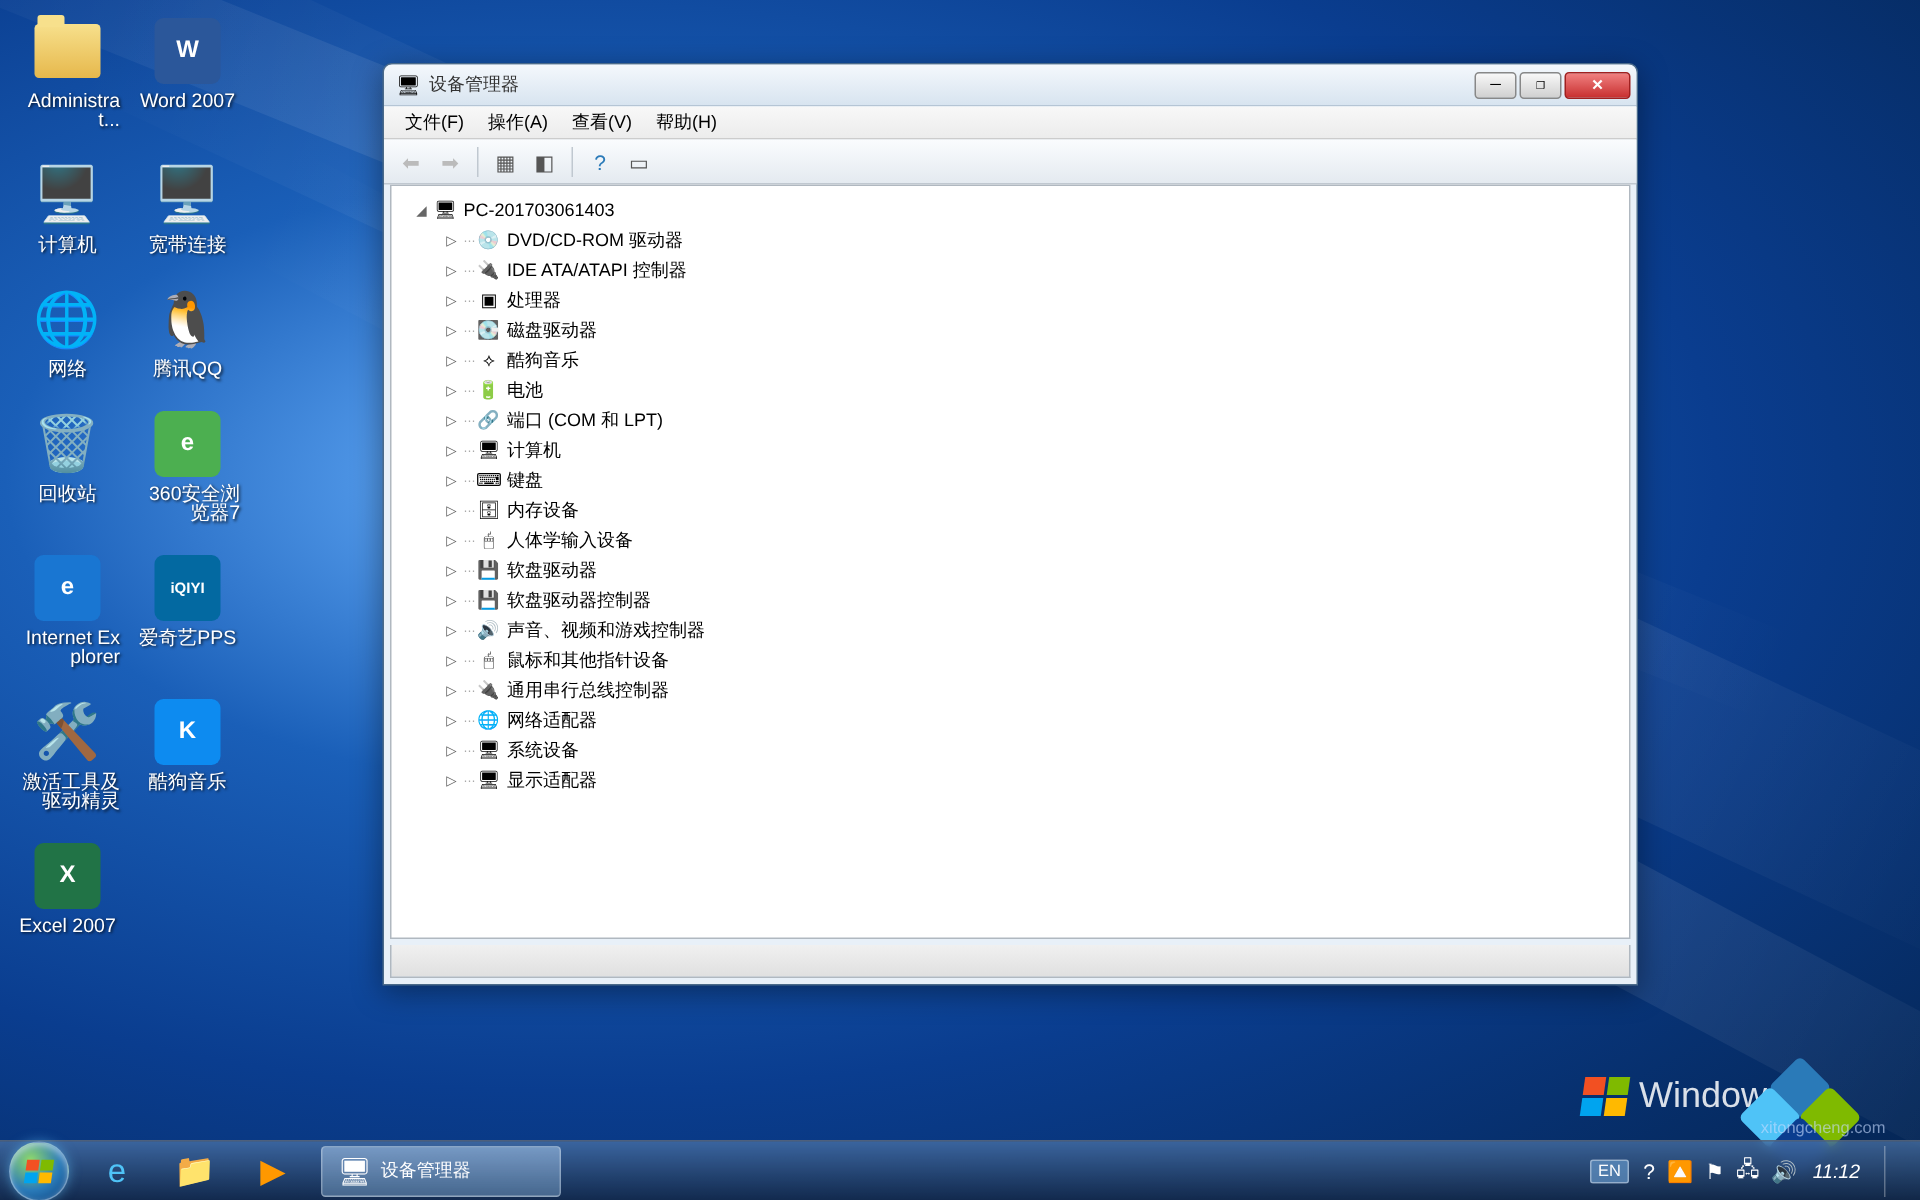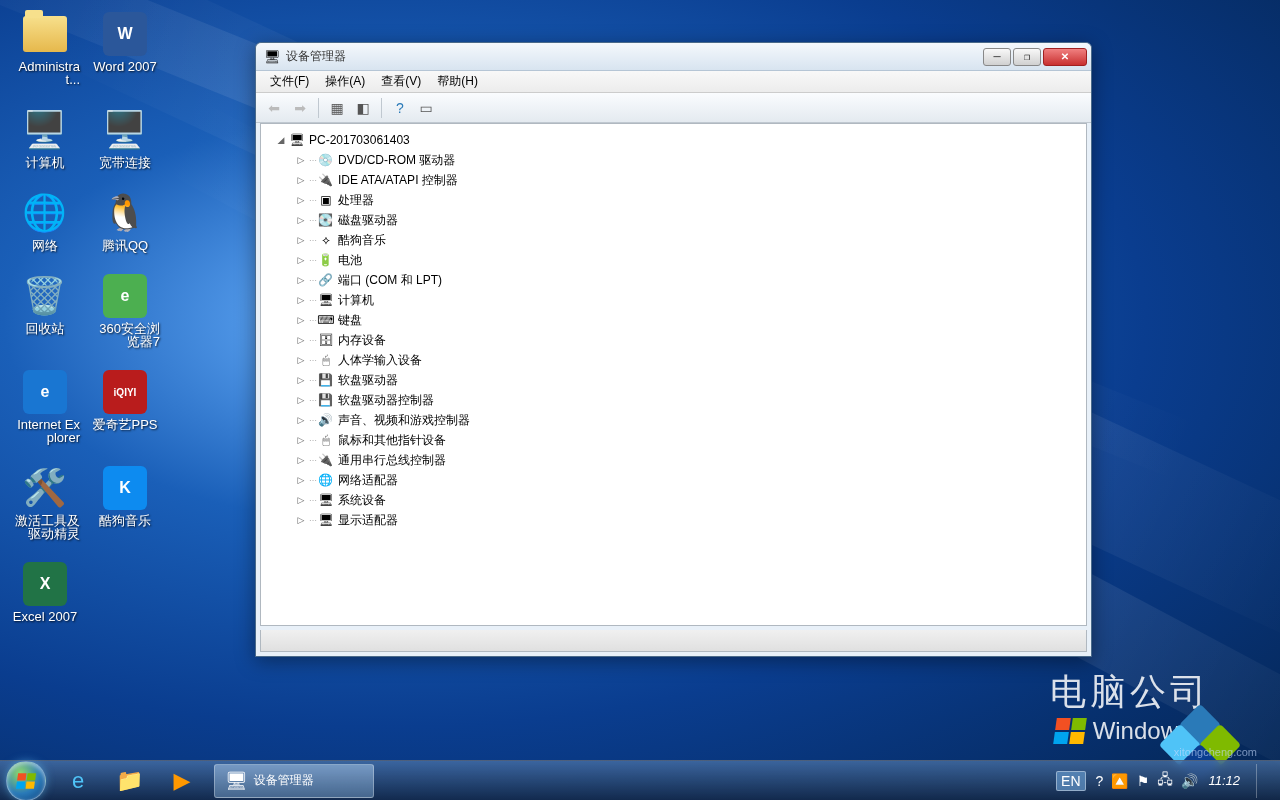--- a/index.html
+++ b/index.html
@@ -58,21 +58,21 @@
 
 .taskbar { position: absolute; bottom: 0; left: 0; right: 0; height: 40px; background: linear-gradient(to bottom, rgba(80,120,170,0.7), rgba(20,40,70,0.85)); border-top: 1px solid rgba(255,255,255,0.25); display: flex; align-items: center; padding: 0 6px; backdrop-filter: blur(4px); }
 .start-orb { width: 40px; height: 40px; border-radius: 50%; background: radial-gradient(circle at 35% 30%, #8fd96b, #2a7ab8 55%, #0a3d7a); border: 1px solid rgba(255,255,255,0.4); display: flex; align-items: center; justify-content: center; cursor: pointer; margin-right: 8px; box-shadow: 0 0 8px rgba(100,200,255,0.5), inset 0 2px 4px rgba(255,255,255,0.5); }
 .start-orb .win-flag { transform: scale(0.6) skewX(-8deg); }
 .pinned { display: flex; gap: 4px; }
 .pin-btn { width: 48px; height: 34px; border-radius: 3px; display: flex; align-items: center; justify-content: center; font-size: 22px; cursor: pointer; }
 .task-item { height: 34px; min-width: 160px; background: linear-gradient(to bottom, rgba(180,210,240,0.5), rgba(120,160,200,0.5)); border: 1px solid rgba(255,255,255,0.3); border-radius: 3px; display: flex; align-items: center; padding: 0 10px; color: #fff; font-size: 12px; margin-left: 8px; cursor: pointer; gap: 6px; }
 .task-item .task-icon { font-size: 18px; }
 .tray { margin-left: auto; display: flex; align-items: center; gap: 10px; color: #fff; font-size: 11px; padding-right: 6px; }
 .tray-icon { font-size: 14px; cursor: pointer; }
-.lang-badge { background: rgba(100,150,200,0.7); border: 1px solid rgba(255,255,255,0.4); padding: 1px 4px; border-radius: 2px; font-size: 14px; }
+.lang-badge { background: rgba(100,150,200,0.7); border: 1px solid rgba(255,255,255,0.4); padding: 1px 4px; border-radius: 2px; font-size: 11px; }
 .clock { font-size: 13px; font-style: italic; }
 .show-desktop { width: 12px; height: 34px; border-left: 1px solid rgba(255,255,255,0.3); margin-left: 6px; cursor: pointer; }
 
 
 .ico-folder { background: linear-gradient(to bottom, #f7e08c, #e6b84c); border-radius: 3px; width:44px; height:36px; position:relative; }
 .ico-folder::before { content:""; position:absolute; top:-6px; left:2px; width:18px; height:8px; background:#f7e08c; border-radius:2px 2px 0 0; }
 .ico-box { border-radius: 6px; width:44px; height:44px; display:flex; align-items:center; justify-content:center; color:#fff; font-weight:bold; font-size:16px; }
 </style>
 </head>
 <body>
@@ -130,21 +130,21 @@
     </div>
     <div class="icon-row">
       <div class="desktop-icon">
         <div class="ico">
           <div class="ico-box" style="background: rgb(25, 118, 210);">e</div>
         </div>
         <div class="lbl">Internet Explorer</div>
       </div>
       <div class="desktop-icon">
         <div class="ico">
-          <div class="ico-box" style="background: #b91c1c; font-size: 10px;">iQIYI</div>
+          <div class="ico-box" style="background: #0369a1; font-size: 10px;">iQIYI</div>
         </div>
         <div class="lbl">爱奇艺PPS</div>
       </div>
     </div>
     <div class="icon-row">
       <div class="desktop-icon">
         <div class="ico">🛠️</div>
         <div class="lbl">激活工具及驱动精灵</div>
       </div>
       <div class="desktop-icon">
@@ -158,21 +158,20 @@
       <div class="desktop-icon">
         <div class="ico">
           <div class="ico-box" style="background: rgb(33, 115, 70);">X</div>
         </div>
         <div class="lbl">Excel 2007</div>
       </div>
     </div>
   </div>
 
 <div class="win-logo">
-  <div class="brand">电脑公司</div>
   <div class="sub">
     <span class="win-flag">
         <span></span>
         <span></span>
         <span></span>
         <span></span>
       </span>
     <span>Windows 7</span>
   </div>
 </div>

